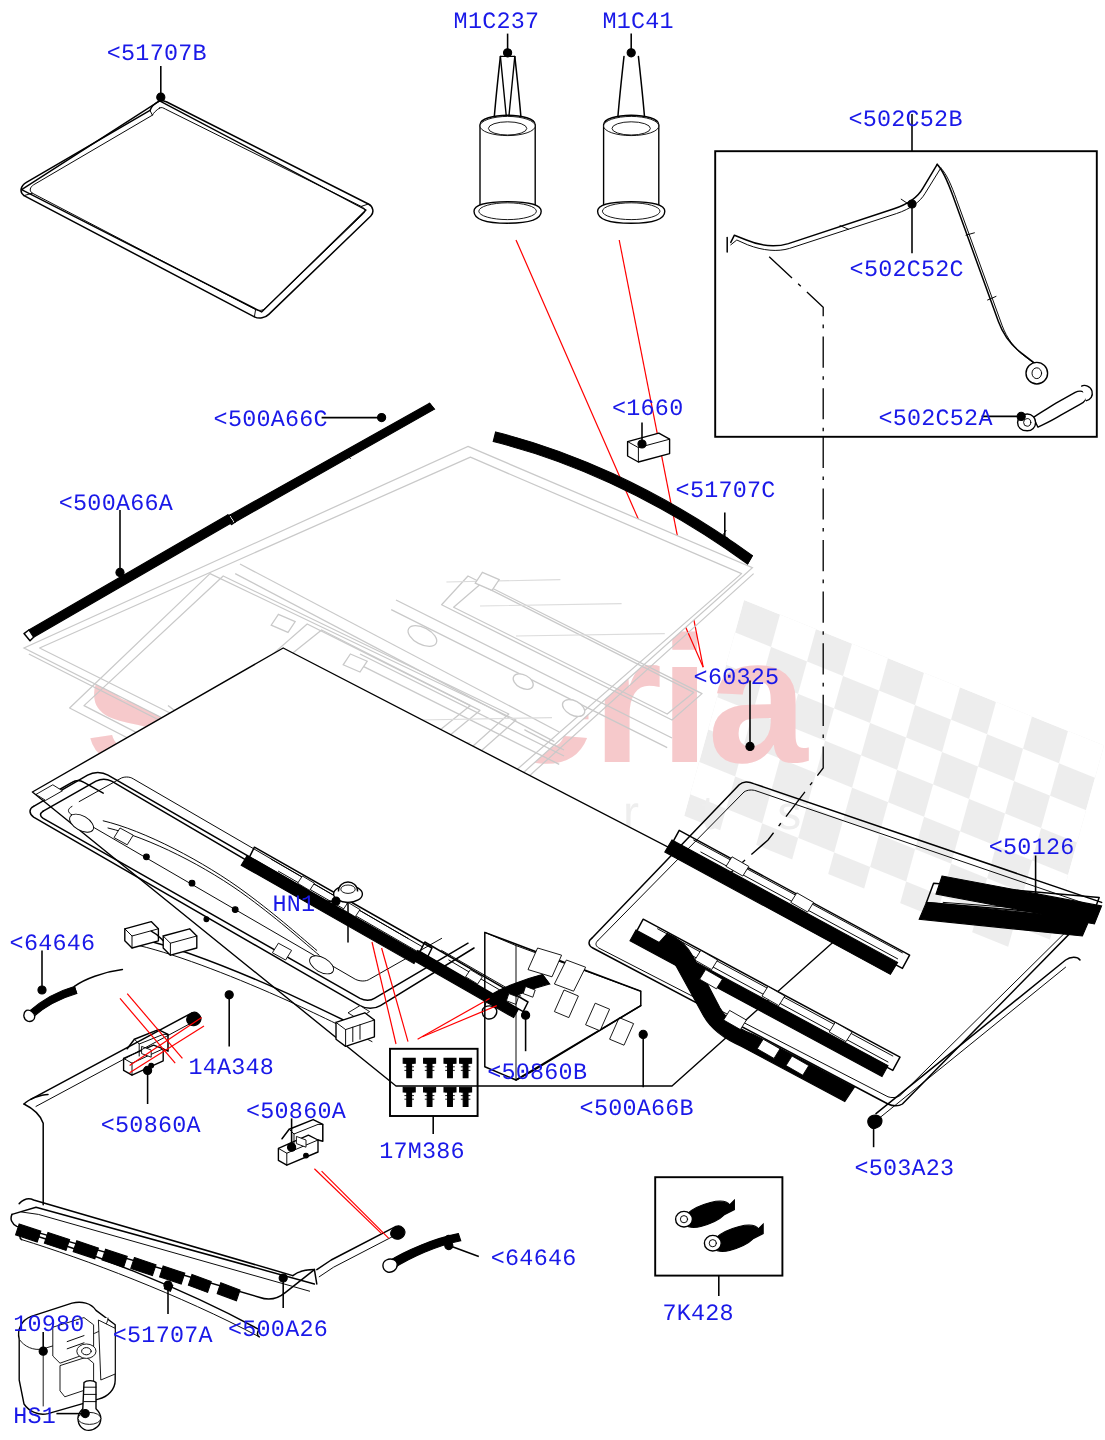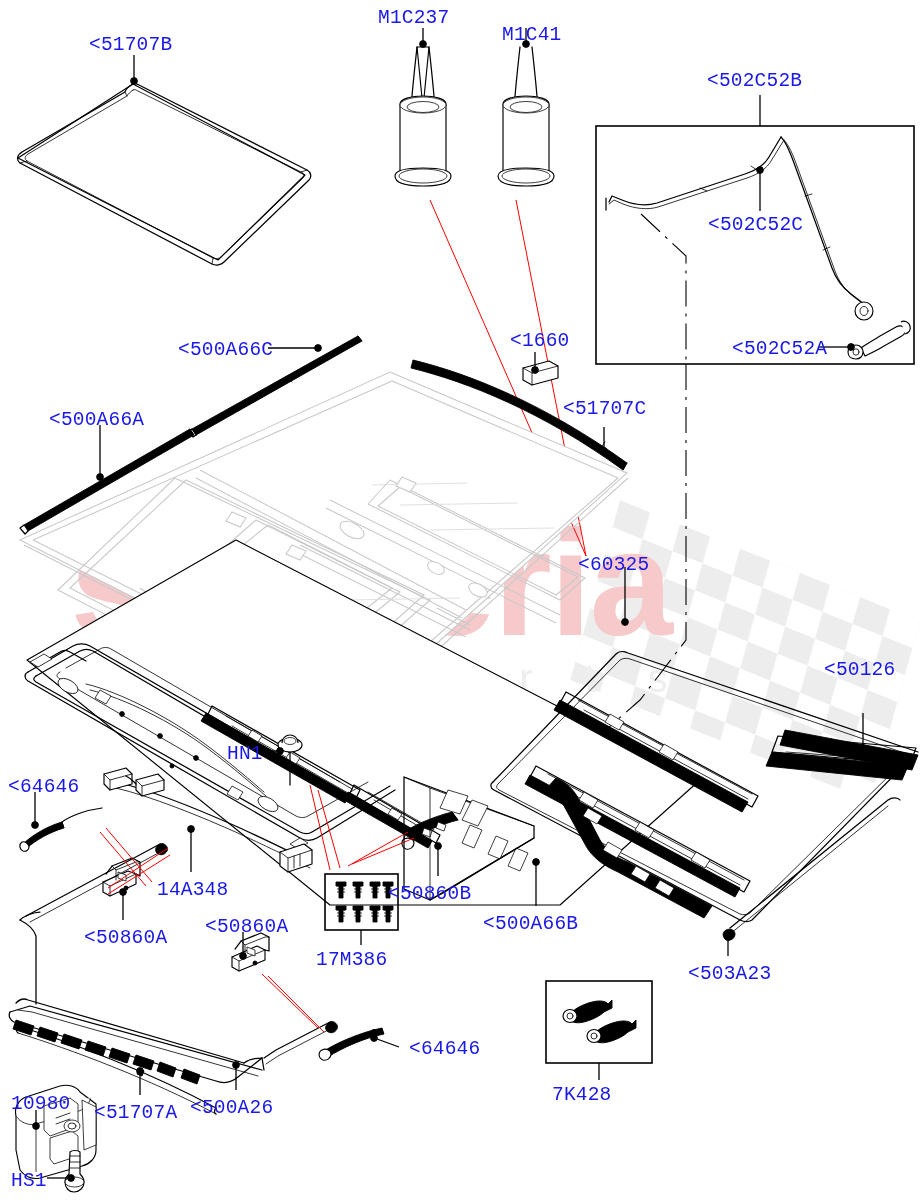--- a/index.html
+++ b/index.html
@@ -544,39 +544,39 @@
       <path class="lead" d="M36,1110 L36,1123"></path>
         <circle class="kf" cx="36" cy="1126" r="3.4"></circle>
 
       <path class="lead" d="M47,1178 L68,1178"></path>
         <circle class="kf" cx="71" cy="1178" r="3.4"></circle>
     </g>
   </svg>
 
   <div class="lbl" style="left:89px;top:36px">&lt;51707B</div>
   <div class="lbl" style="left:378px;top:9px">M1C237</div>
-  <div class="lbl" style="left:502px;top:26px">M1C41</div>
-  <div class="lbl" style="left:707px;top:72px">&lt;502C52B</div>
+  <div class="lbl" style="left:502px;top:9px">M1C41</div>
+  <div class="lbl" style="left:707px;top:91px">&lt;502C52B</div>
   <div class="lbl" style="left:708px;top:216px">&lt;502C52C</div>
   <div class="lbl" style="left:732px;top:340px">&lt;502C52A</div>
   <div class="lbl" style="left:178px;top:341px">&lt;500A66C</div>
   <div class="lbl" style="left:510px;top:332px">&lt;1660</div>
   <div class="lbl" style="left:49px;top:411px">&lt;500A66A</div>
   <div class="lbl" style="left:563px;top:400px">&lt;51707C</div>
   <div class="lbl" style="left:578px;top:556px">&lt;60325</div>
-  <div class="lbl" style="left:824px;top:661px">&lt;50126</div>
+  <div class="lbl" style="left:824px;top:698px">&lt;50126</div>
   <div class="lbl" style="left:227px;top:745px">HN1</div>
   <div class="lbl" style="left:8px;top:778px">&lt;64646</div>
   <div class="lbl" style="left:157px;top:881px">14A348</div>
-  <div class="lbl" style="left:388px;top:885px">&lt;50860B</div>
+  <div class="lbl" style="left:406px;top:885px">&lt;50860B</div>
   <div class="lbl" style="left:205px;top:918px">&lt;50860A</div>
   <div class="lbl" style="left:483px;top:915px">&lt;500A66B</div>
   <div class="lbl" style="left:84px;top:929px">&lt;50860A</div>
   <div class="lbl" style="left:316px;top:951px">17M386</div>
-  <div class="lbl" style="left:688px;top:965px">&lt;503A23</div>
+  <div class="lbl" style="left:712px;top:965px">&lt;503A23</div>
   <div class="lbl" style="left:409px;top:1040px">&lt;64646</div>
   <div class="lbl" style="left:94px;top:1104px">&lt;51707A</div>
   <div class="lbl" style="left:190px;top:1099px">&lt;500A26</div>
   <div class="lbl" style="left:11px;top:1095px">10980</div>
   <div class="lbl" style="left:552px;top:1086px">7K428</div>
   <div class="lbl" style="left:11px;top:1172px">HS1</div>
 
 </div>
 
 </body></html>

